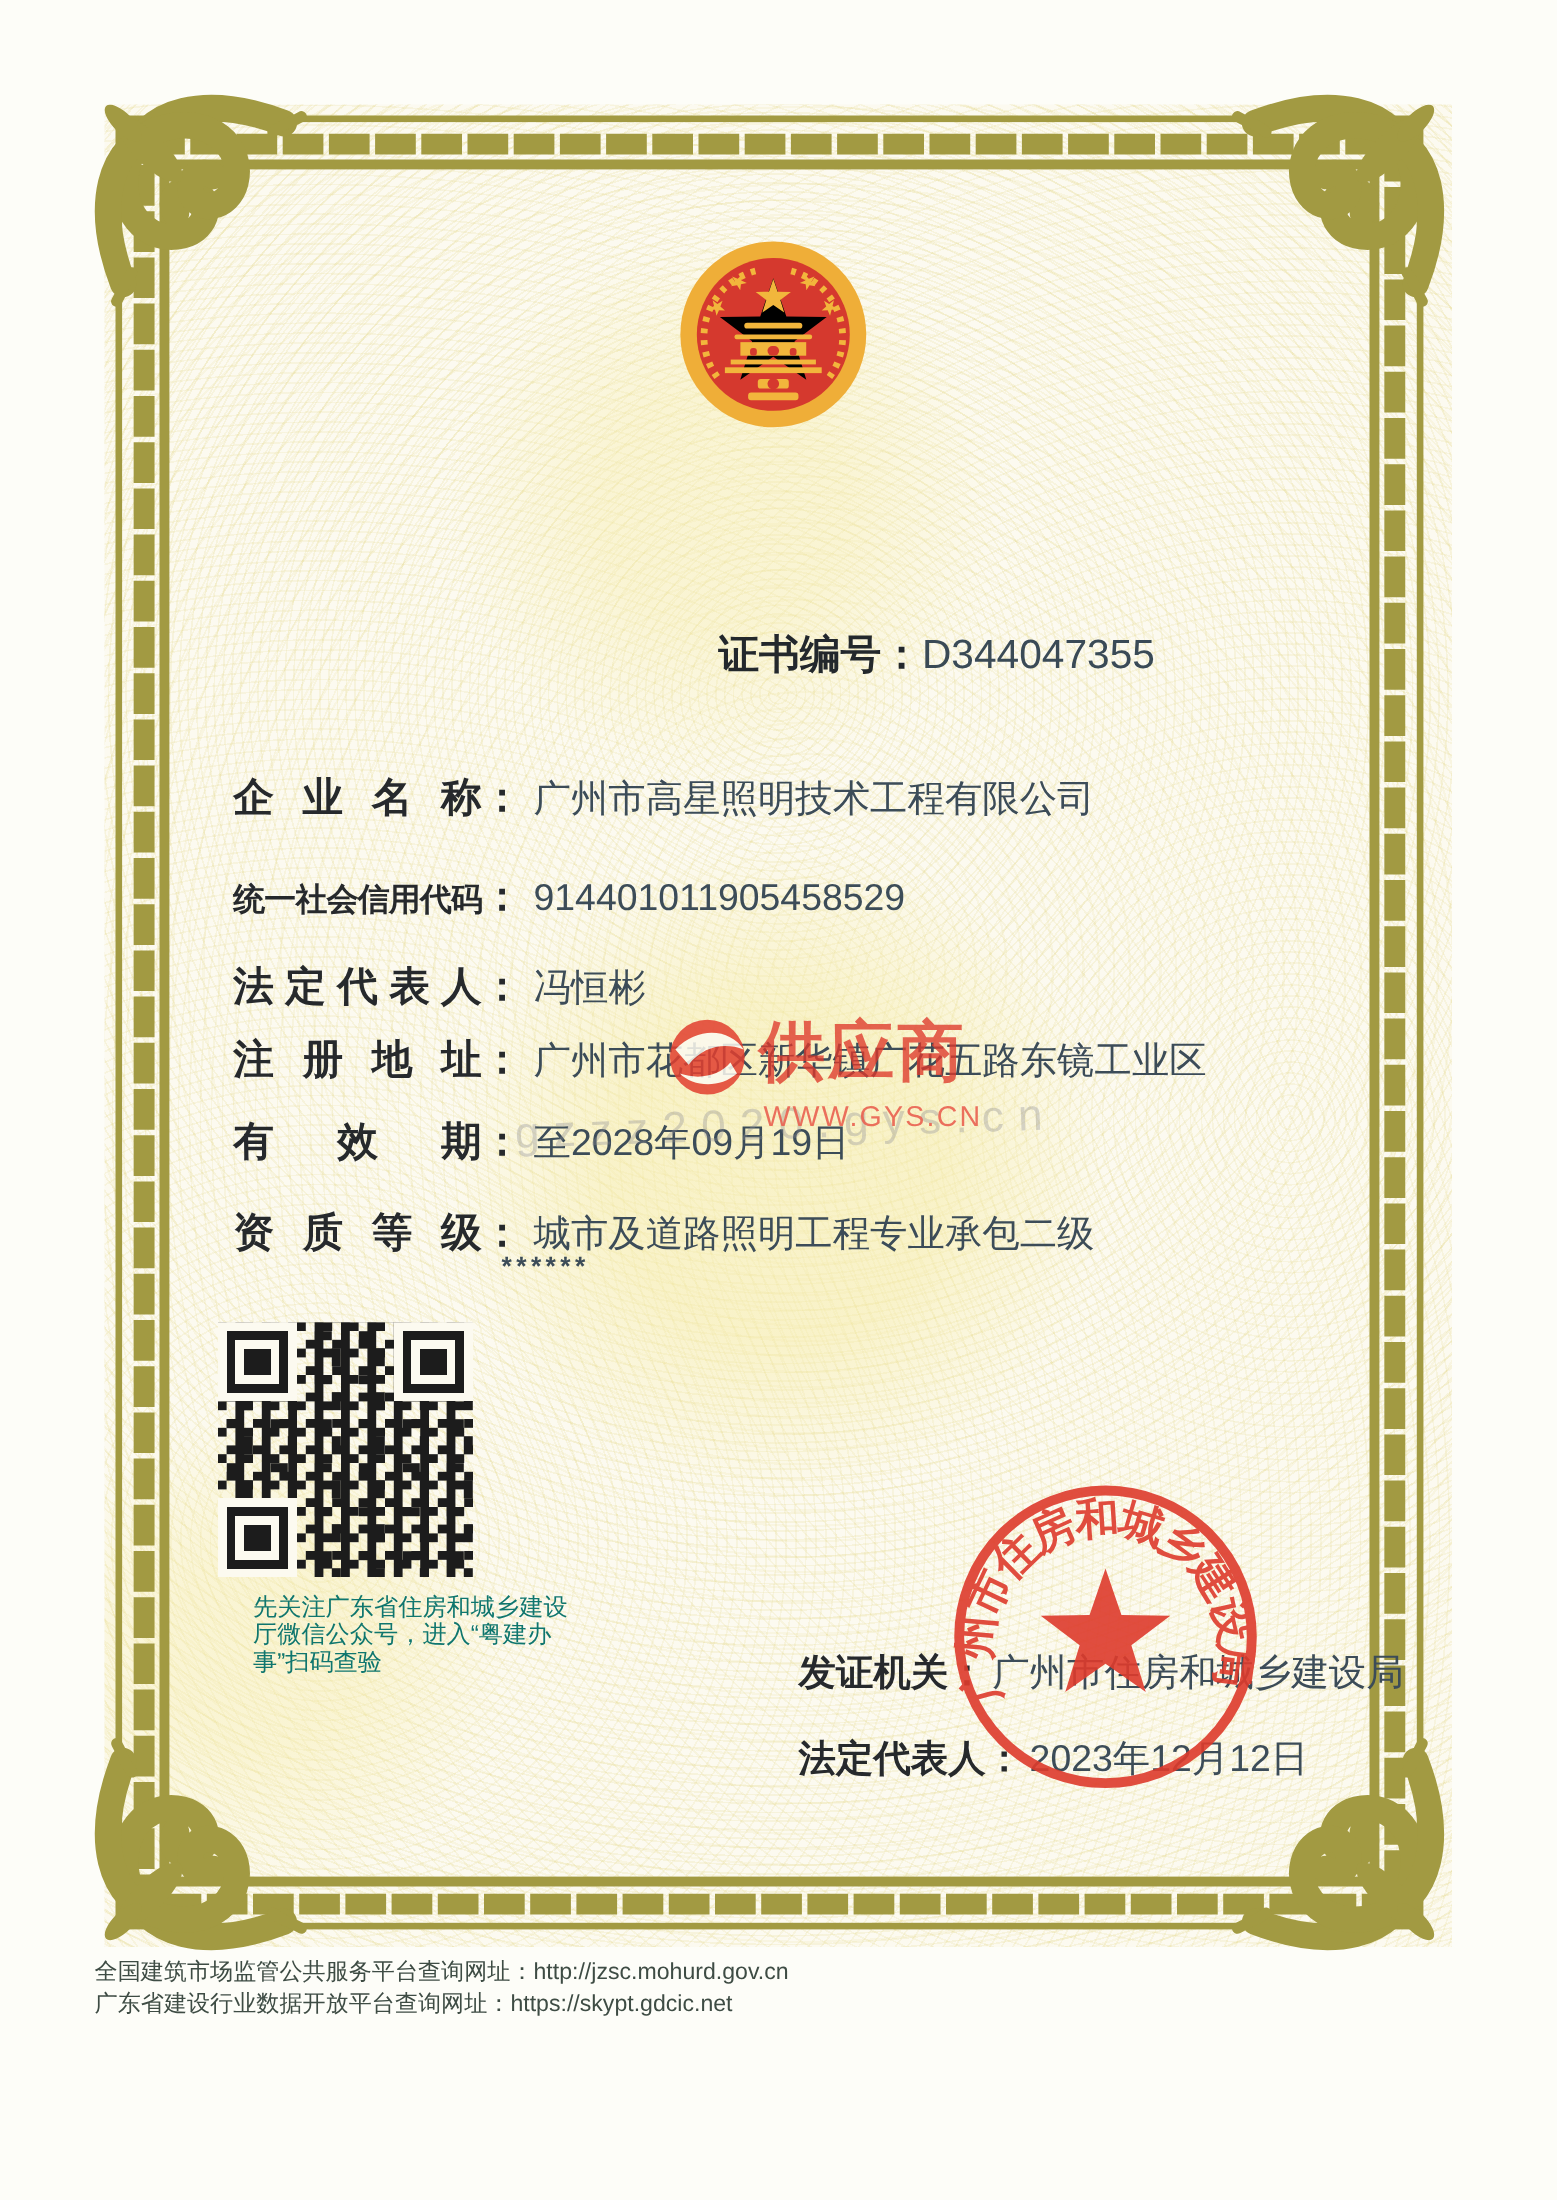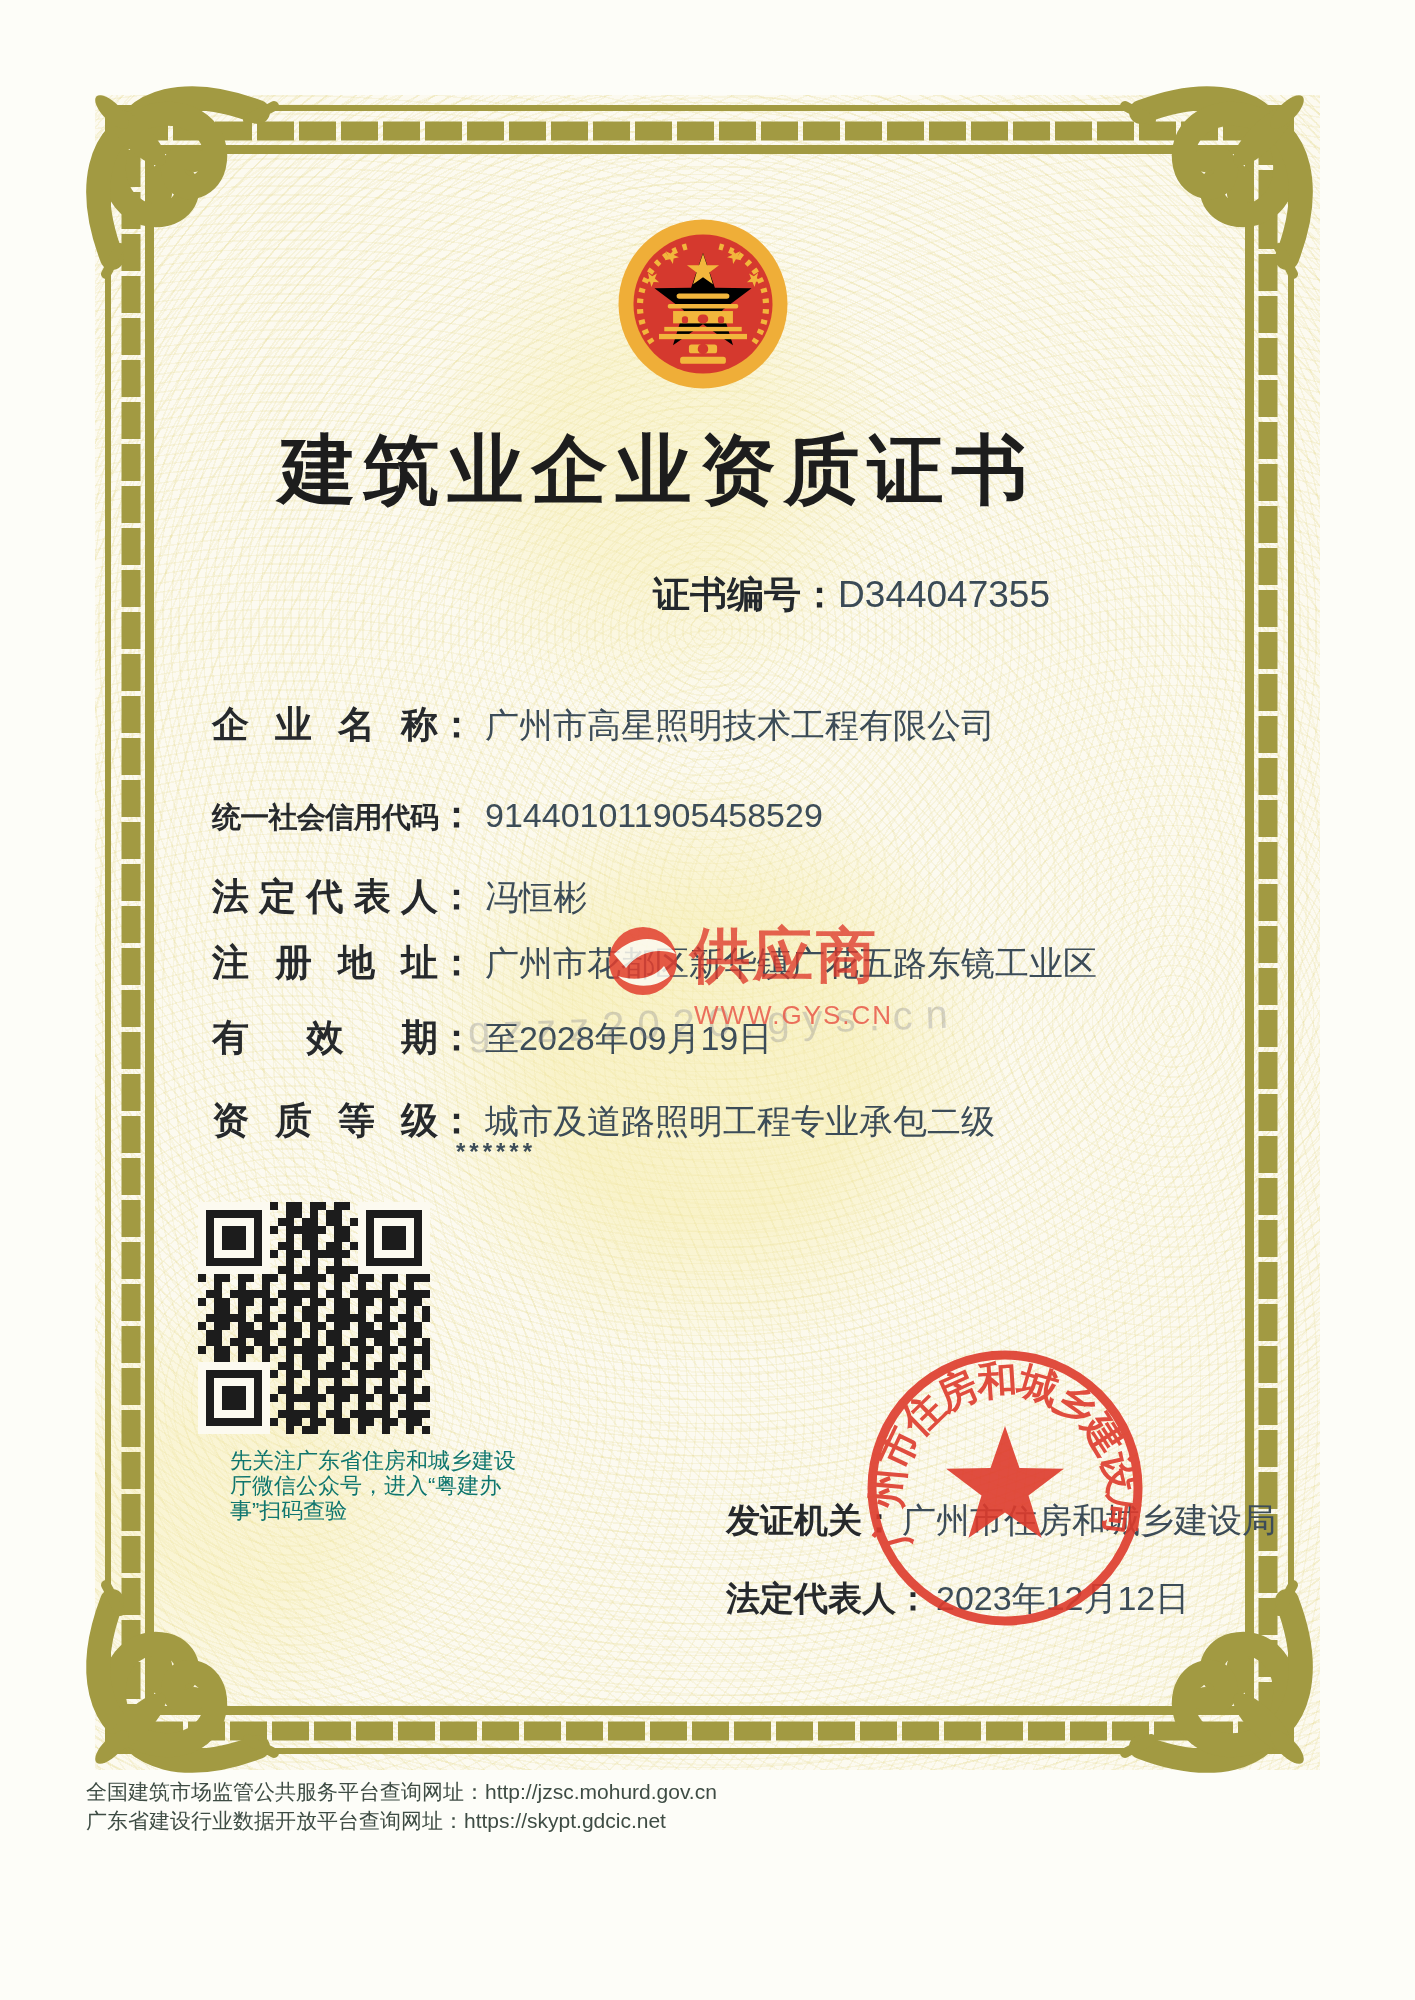--- a/index.html
+++ b/index.html
@@ -124,21 +124,20 @@
       <rect x="-24" y="14" width="7" height="8" rx="3"></rect>
       <rect x="17" y="14" width="7" height="8" rx="3"></rect>
       <circle cy="51" r="6"></circle>
     </g>
     <g stroke="#f2b63c" fill="none" stroke-width="7" stroke-dasharray="5 7">
       <path d="M-58,44 A70,70 0 0 1 -16,-66"></path>
       <path d="M58,44 A70,70 0 0 0 16,-66"></path>
     </g>
   </svg>
 
-  <div class="title">建筑业企业资质证书</div>
 
   <div class="certno">
     <span class="lb">证书编号：</span><span class="vl">D344047355</span>
   </div>
 
   <div class="row" style="top:700px">
     <span class="flabel">企业名称</span><span class="colon">：</span><span class="fvalue">广州市高星照明技术工程有限公司</span>
   </div>
   <div class="row" style="top:790px">
     <span class="flabel small">统一社会信用代码</span><span class="colon">：</span><span class="fvalue">914401011905458529</span>

